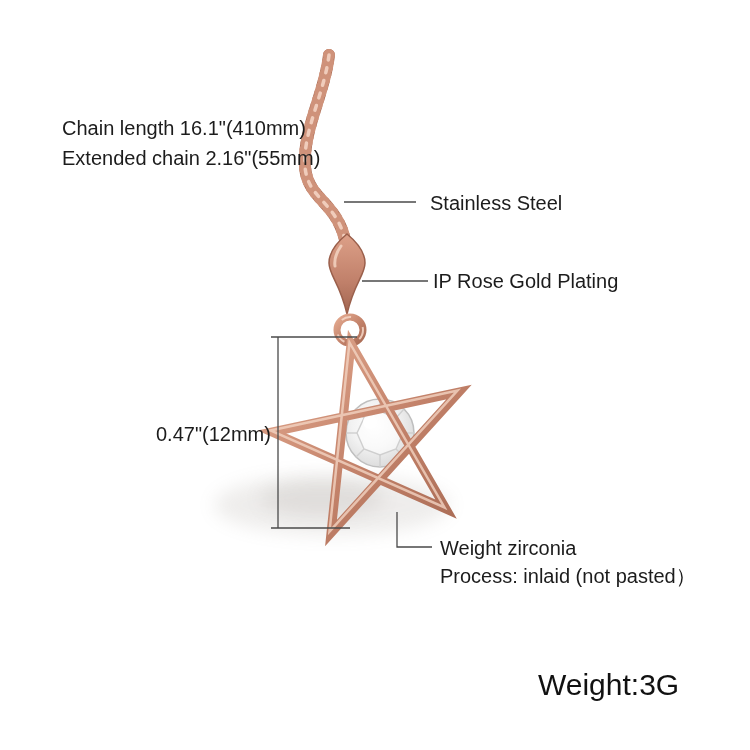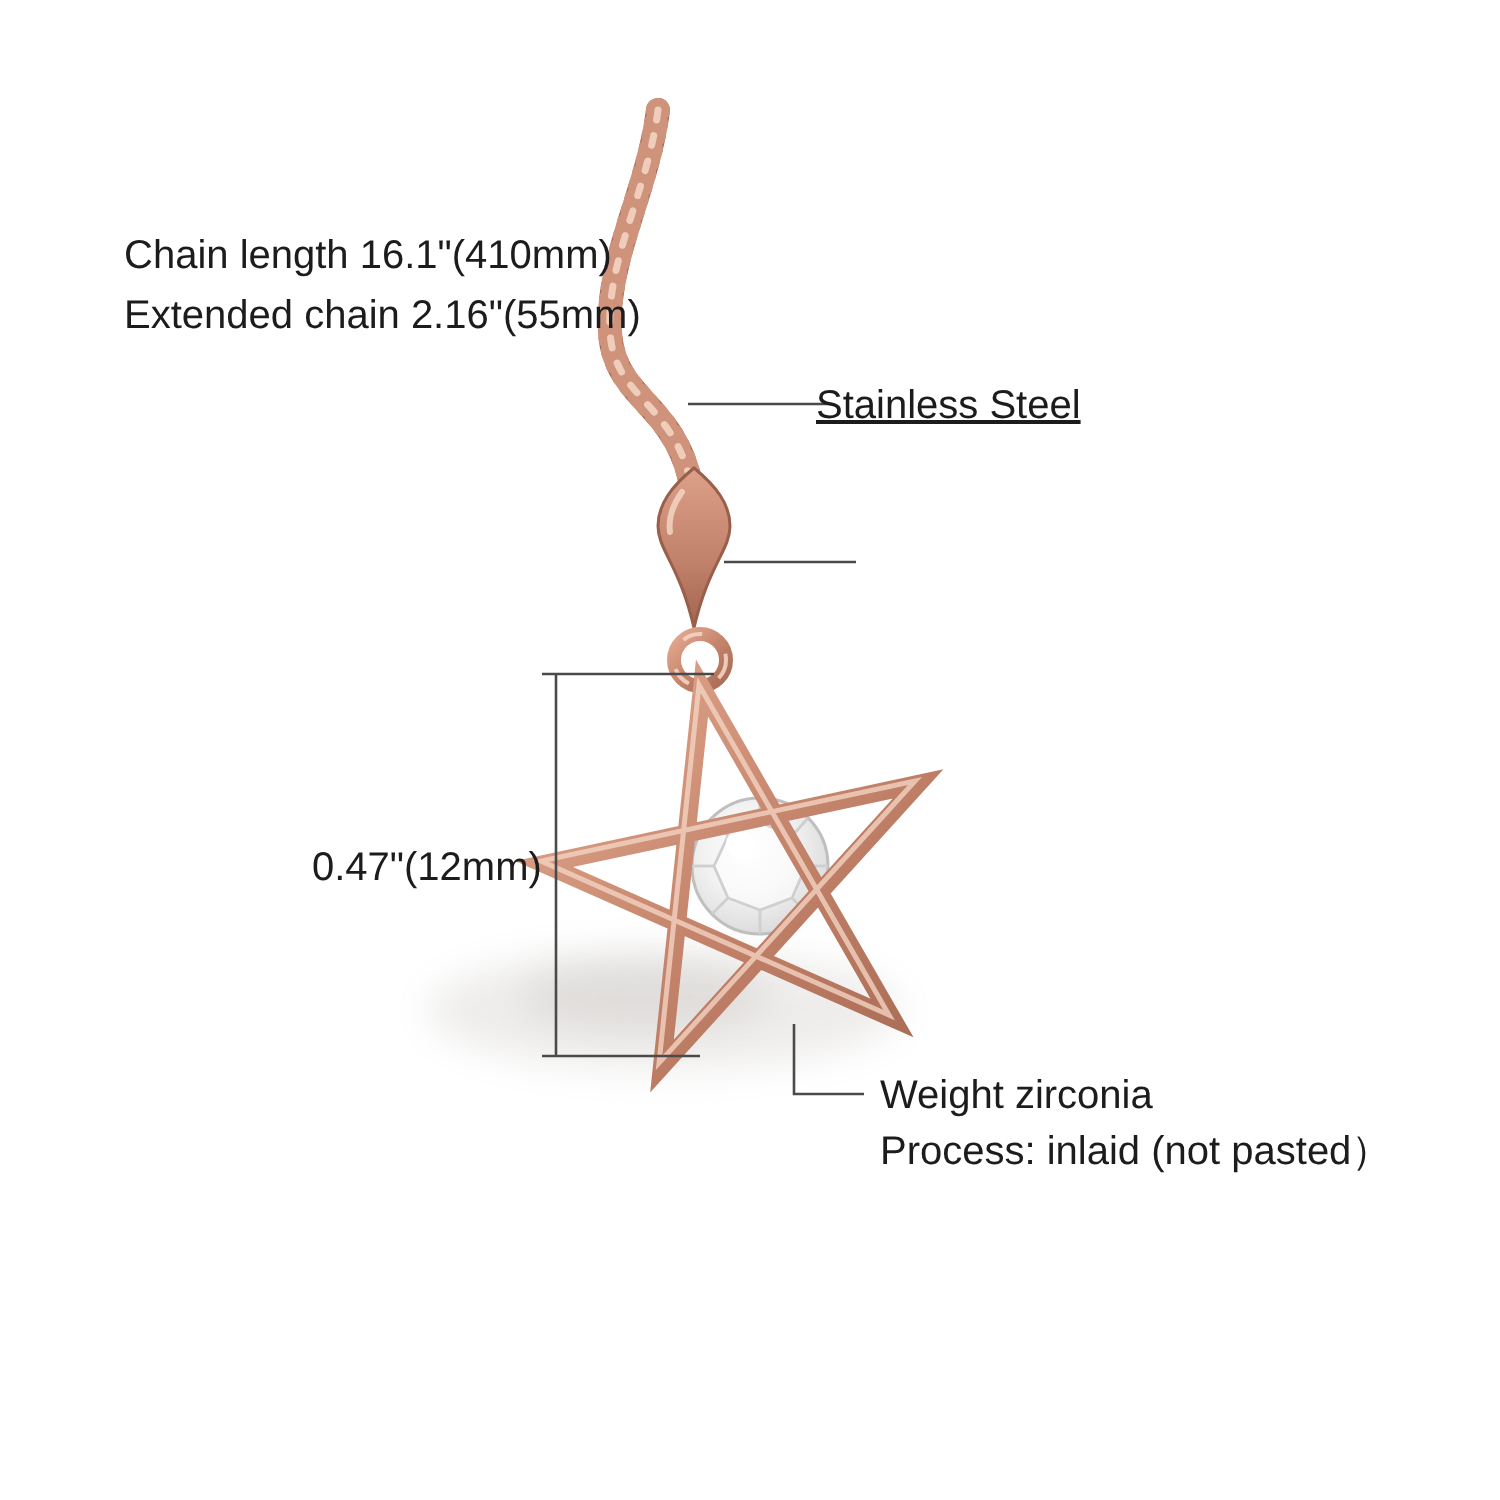--- a/index.html
+++ b/index.html
@@ -35,21 +35,21 @@
     white-space: nowrap;
   }
   .weight {
     position: absolute;
     left: 538px;
     top: 668px;
     color: #111111;
     font-size: 30px;
     white-space: nowrap;
   }
-  .lbl-material { left: 408px; top: 191px; text-decoration: underline; }
+  .lbl-material { left: 430px; top: 191px; }
   .lbl-plating  { left: 433px; top: 269px; }
   .lbl-size     { left: 156px; top: 422px; }
   .lbl-stone    { left: 440px; top: 536px; }
   .lbl-process  { left: 440px; top: 564px; text-align: center; }
   .lbl-chain    { left: 62px;  top: 113px; }
 </style>
 </head>
 <body>
 
 <div class="stage">
@@ -126,21 +126,23 @@
     </g>
   </svg>
 
   <div class="label-block lbl-chain">
     <div>Chain length 16.1"(410mm)</div>
     <div>Extended chain 2.16"(55mm)</div>
   </div>
 
   <div class="label lbl-material">Stainless Steel</div>
 
+  <div class="label lbl-plating">IP Rose Gold Plating</div>
 
   <div class="label lbl-size">0.47"(12mm)</div>
 
   <div class="label lbl-stone">Weight zirconia</div>
 
   <div class="label lbl-process">Process: inlaid (not pasted）</div>
 
+  <div class="weight">Weight:3G</div>
 
 </div>
 
 </body></html>

